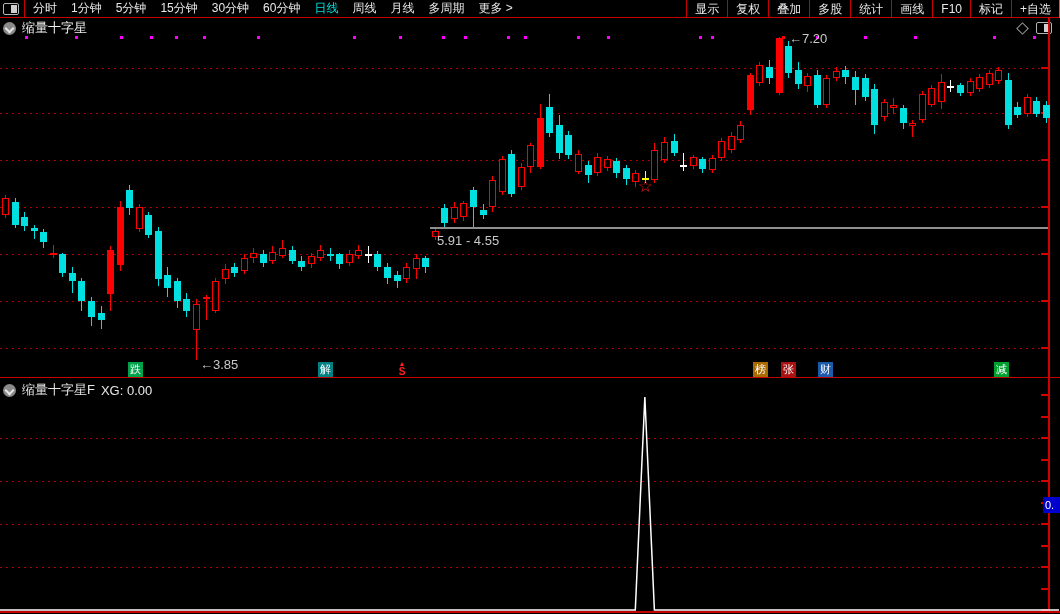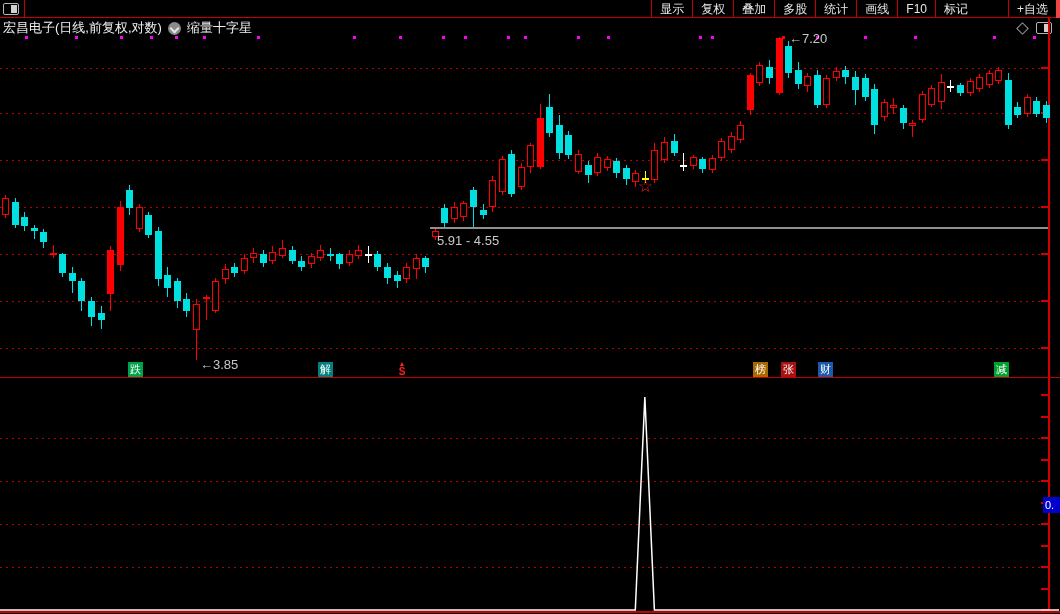--- a/index.html
+++ b/index.html
@@ -18,21 +18,21 @@
   .panel-icon { width:16px; height:12px; border:1px solid #b5b5b5; border-radius:2px;
     position:relative; background:#000; flex:0 0 auto; }
   .panel-icon::after { content:""; position:absolute; right:1px; top:1px; bottom:1px; width:6px; background:#cfcfcf; }
   .menubar .panel-icon { margin:0 5px 0 3px; }
   .vsep { width:1px; height:18px; background:#c40000; flex:0 0 auto; }
   .menu-left { display:flex; align-items:center; gap:14px; padding-left:8px; white-space:nowrap; }
   .mi { cursor:default; color:#e8e8e8; }
   .mi.sel { color:#00e0e0; }
   .menu-right { position:absolute; right:0; top:0; height:18px; display:flex; align-items:center; }
   .menu-right .mri { padding:0 8px; border-left:1px solid #c40000; height:18px; display:flex; align-items:center; color:#e8e8e8; white-space:nowrap; }
-  .menu-right .mri:last-child { border-right:4px solid #ef4444;margin-left:32px; }
+  .menu-right .mri:last-child { border-right:1px solid #ef4444; }
   
   .titlebar { position:absolute; left:3px; top:20px; height:16px; display:flex; align-items:center; gap:6px;
     color:#f0f0f0; font-size:13px; white-space:nowrap; }
   .circ-icon { width:13px; height:13px; border-radius:50%; background:#8a8a8a; position:relative; flex:0 0 auto; }
   .circ-icon::after { content:""; position:absolute; left:3px; top:3px; width:5px; height:5px;
     border-right:2px solid #e6e6e6; border-bottom:2px solid #e6e6e6; transform:rotate(45deg); }
   .tr-icons { position:absolute; right:8px; top:22px; display:flex; gap:9px; align-items:center; }
   .dia-icon { width:9px; height:9px; border:1px solid #9a9a9a; transform:rotate(45deg); background:#000; }
   
   .gridline { position:absolute; height:1px; left:0;
@@ -59,35 +59,47 @@
   svg { position:absolute; left:0; top:0; }
 </style>
 </head>
 <body>
 
 <div class="screen">
 
   <div class="menubar">
     <div class="panel-icon"></div>
     <div class="vsep"></div>
+    <div class="menu-left">
+        <span class="mi">分时</span>
+        <span class="mi">1分钟</span>
+        <span class="mi">5分钟</span>
+        <span class="mi">15分钟</span>
+        <span class="mi">30分钟</span>
+        <span class="mi">60分钟</span>
+        <span class="mi sel">日线</span>
+        <span class="mi">周线</span>
+        <span class="mi">月线</span>
+        <span class="mi">多周期</span>
+        <span class="mi">更多 &gt;</span>
+      </div>
     <div class="menu-right">
         <span class="mri">显示</span>
         <span class="mri">复权</span>
         <span class="mri">叠加</span>
         <span class="mri">多股</span>
         <span class="mri">统计</span>
         <span class="mri">画线</span>
         <span class="mri">F10</span>
         <span class="mri">标记</span>
         <span class="mri">+自选</span>
       </div>
   </div>
 
   <div class="titlebar">
-    <span>宏昌电子(日线,前复权,对数)</span>
     <span class="circ-icon"></span>
     <span>缩量十字星</span>
   </div>
   <div class="tr-icons">
     <span class="dia-icon"></span>
     <span class="panel-icon"></span>
   </div>
 
   <div id="main-panel">
       <div class="gridline" style="top: 68px; width: 1048px;"></div>
@@ -360,20 +372,25 @@
       <div class="badge" style="left: 818px; top: 362px; background: rgb(30, 90, 170);">财</div>
       <div class="badge" style="left: 994px; top: 362px; background: rgb(0, 160, 48);">减</div>
       <div class="sell-mark" style="left: 396px; top: 360px;">
         <span class="ar">▲</span>
         <span class="s">S</span>
       </div>
     </div>
 
   <div class="divider" style="top:377px"></div>
 
+  <div class="ind-label">
+    <span class="circ-icon"></span>
+    <span>缩量十字星F</span>
+    <span>XG: 0.00</span>
+  </div>
 
   <div id="ind-panel">
       <div class="gridline" style="top: 438px; width: 1048px;"></div>
       <div class="gridline" style="top: 481px; width: 1048px;"></div>
       <div class="gridline" style="top: 524px; width: 1048px;"></div>
       <div class="gridline" style="top: 567px; width: 1048px;"></div>
       <div class="tick" style="left: 1041px; top: 394px;"></div>
       <div class="tick" style="left: 1041px; top: 416px;"></div>
       <div class="tick" style="left: 1041px; top: 437px;"></div>
       <div class="tick" style="left: 1041px; top: 459px;"></div>

